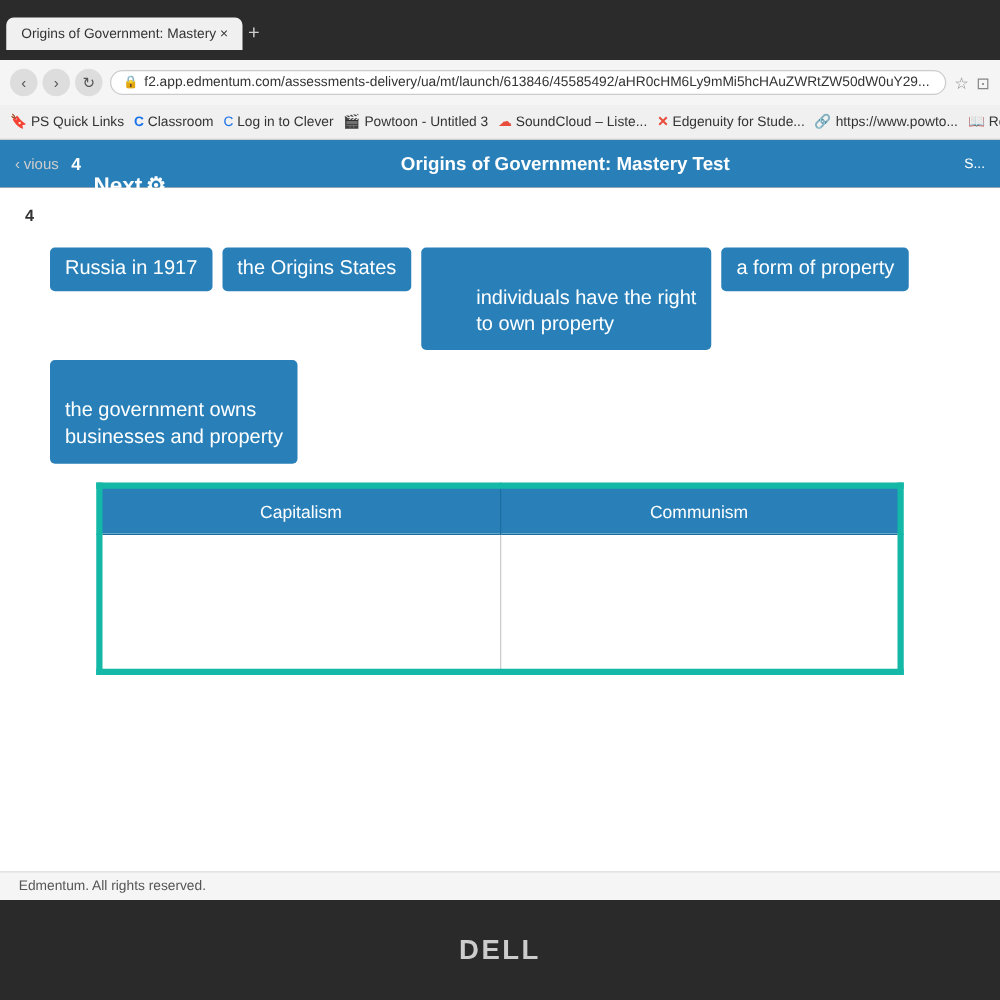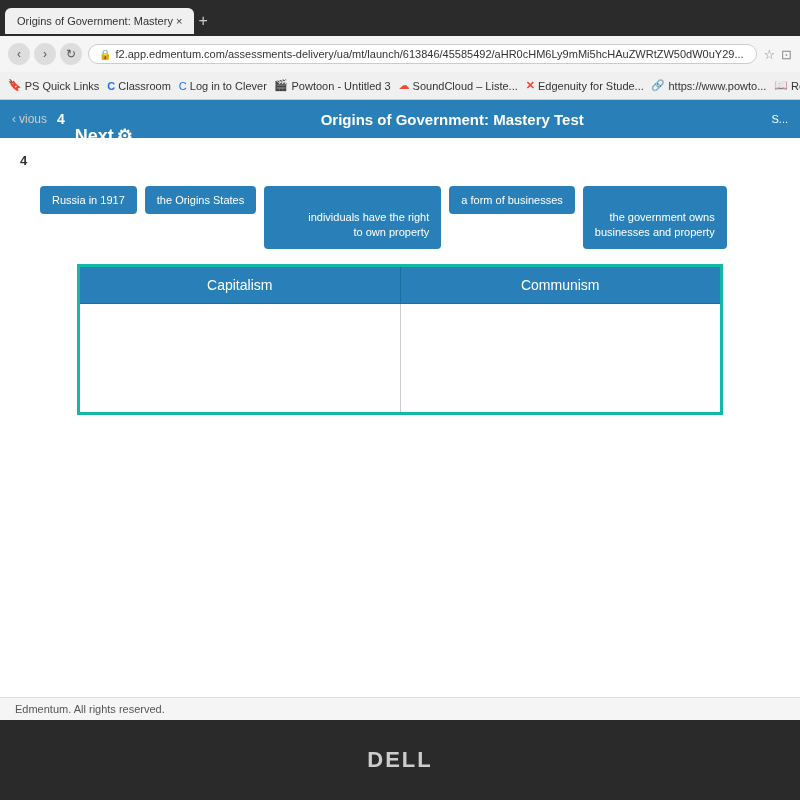--- a/index.html
+++ b/index.html
@@ -16,21 +16,21 @@
     .browser-chrome {
       background: #3c3c3c;
       width: 100%;
     }
 
     .tab-bar {
       display: flex;
       align-items: center;
       background: #2b2b2b;
       padding: 5px 5px 0 5px;
-      height: 36px;
+      height: 48px;
     }
 
     .tab {
       background: #f0f0f0;
       border-radius: 6px 6px 0 0;
       padding: 5px 12px;
       font-size: 11px;
       color: #333;
       display: flex;
       align-items: center;
@@ -199,33 +199,33 @@
       margin: 18px 0 15px 20px;
       align-items: flex-start;
     }
 
     .drag-item {
       background: #2980b9;
       color: white;
       border: none;
       border-radius: 4px;
       padding: 7px 12px;
-      font-size: 11px;
+      font-size: 16px;
       cursor: grab;
-      text-align: right;
+      text-align: left;
       line-height: 1.3;
     }
 
     .drag-item.tall {
       padding: 10px 12px;
     }
 
     
     .drag-table {
-      border: 3px solid #14b8a6;
+      border: 5px solid #14b8a6;
       width: 85%;
       margin: 0 auto;
       border-collapse: collapse;
     }
 
     .drag-table th {
       background: #2980b9;
       color: white;
       padding: 10px;
       text-align: center;
@@ -363,21 +363,21 @@
       <span>Russia in 1917</span>
     </div>
     <div class="drag-item">
       <span>the Origins States</span>
     </div>
     <div class="drag-item tall" style="white-space:pre-line;padding-left:44px;">
       <span>individuals have the right
 to own property</span>
     </div>
     <div class="drag-item">
-      <span>a form of businesses</span>
+      <span>a form of property</span>
     </div>
     <div class="drag-item tall" style="white-space:pre-line;">
       <span>the government owns
 businesses and property</span>
     </div>
   </div>
 
   <table class="drag-table">
     <thead>
       <tr>

